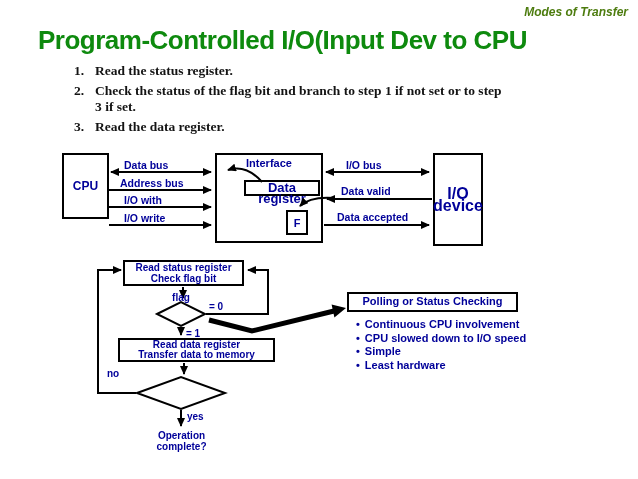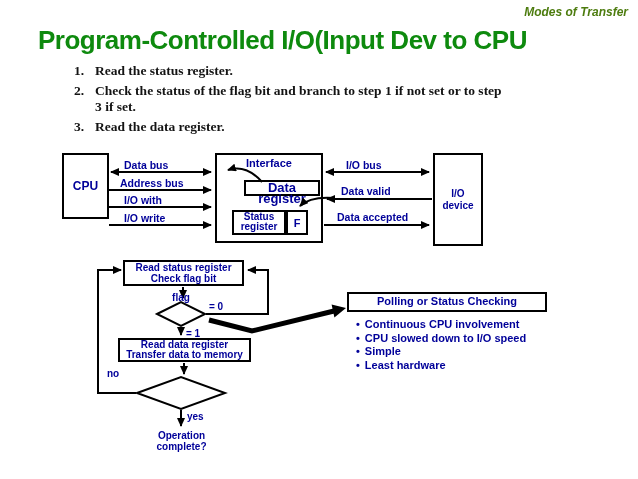--- a/index.html
+++ b/index.html
@@ -15,21 +15,21 @@
   .step{display:flex;margin-bottom:3px;}
   .step-num{flex:none;width:21px;font-weight:bold;}
   .step-text{flex:1;white-space:pre-line;}
   .bx{position:absolute;box-sizing:border-box;background:#fff;border:2px solid #000;
       color:#000099;font-weight:bold;text-align:center;z-index:1;}
   .pre{white-space:pre-line;}
   .lbl{position:absolute;color:#000099;font-weight:bold;font-size:10.5px;
        white-space:nowrap;z-index:3;line-height:11px;}
   svg.overlay{position:absolute;left:0;top:0;z-index:2;pointer-events:none;}
   .flex-c{display:flex;align-items:center;justify-content:center;}
-  .poll-box{position:absolute;left:347px;top:292px;width:200px;height:20px;
+  .poll-box{position:absolute;left:347px;top:292px;width:171px;height:20px;
             box-sizing:border-box;border:2px solid #000;background:#fff;z-index:3;
             color:#000099;font-weight:bold;font-size:11px;line-height:15px;text-align:center;}
   .bullets{position:absolute;left:356px;top:318px;color:#000099;font-weight:bold;
            font-size:11px;line-height:13.5px;z-index:3;}
   .bullet-item::before{content:"\2022";margin-right:5px;font-size:11px;}
 </style>
 </head>
 <body>
 
 <div class="slide">
@@ -54,39 +54,37 @@
   </div>
 
   <div class="bx flex-c" style="left:62px;top:153px;width:47px;height:66px;font-size:12px;">CPU</div>
 
   <div class="bx" style="left:215px;top:153px;width:108px;height:90px;font-size:11px;padding-top:2px;">
     <span>Interface</span>
   </div>
 
   <div class="bx" style="left:232px;top:180px;width:76px;height:16px;font-size:13px;line-height:11px;margin-left:12px;">Data register</div>
 
-  <div class="bx pre" style="left:232px;top:210px;width:54px;height:25px;font-size:10px;line-height:10px;">Status
-register</div>
 
   <div class="bx flex-c" style="left:286px;top:210px;width:22px;height:25px;font-size:11px;">F</div>
 
-  <div class="bx pre flex-c" style="left:433px;top:153px;width:50px;height:93px;font-size:10px;line-height:12px;">I/O
+  <div class="bx pre flex-c" style="left:433px;top:153px;width:50px;height:93px;font-size:16px;line-height:12px;">I/O
 device</div>
 
   <div class="lbl" style="left:124px;top:160px;">Data bus</div>
   <div class="lbl" style="left:120px;top:178px;">Address bus</div>
   <div class="lbl" style="left:124px;top:195px;">I/O with</div>
   <div class="lbl" style="left:124px;top:213px;">I/O write</div>
   <div class="lbl" style="left:346px;top:160px;">I/O bus</div>
   <div class="lbl" style="left:341px;top:186px;">Data valid</div>
   <div class="lbl" style="left:337px;top:212px;">Data accepted</div>
 
   <div class="bx pre" style="left:123px;top:260px;width:121px;height:26px;font-size:10px;line-height:11px;">Read status register
 Check flag bit</div>
-  <div class="bx pre" style="left:118px;top:338px;width:133px;height:24px;font-size:10px;line-height:10px;">Read data register
+  <div class="bx pre" style="left:118px;top:338px;width:157px;height:24px;font-size:10px;line-height:10px;">Read data register
 Transfer data to memory</div>
 
   <div class="lbl" style="left:157px;top:292px;width:48px;text-align:center;font-size:10px;">flag</div>
   <div class="lbl pre" style="left:139px;top:382px;width:85px;text-align:center;font-size:10px;white-space:pre-line;margin-top:48px;">Operation
 complete?</div>
   <div class="lbl" style="left:209px;top:301px;font-size:10px;">= 0</div>
   <div class="lbl" style="left:186px;top:328px;font-size:10px;">= 1</div>
   <div class="lbl" style="left:107px;top:368px;font-size:10px;">no</div>
   <div class="lbl" style="left:187px;top:411px;font-size:10px;">yes</div>
 

